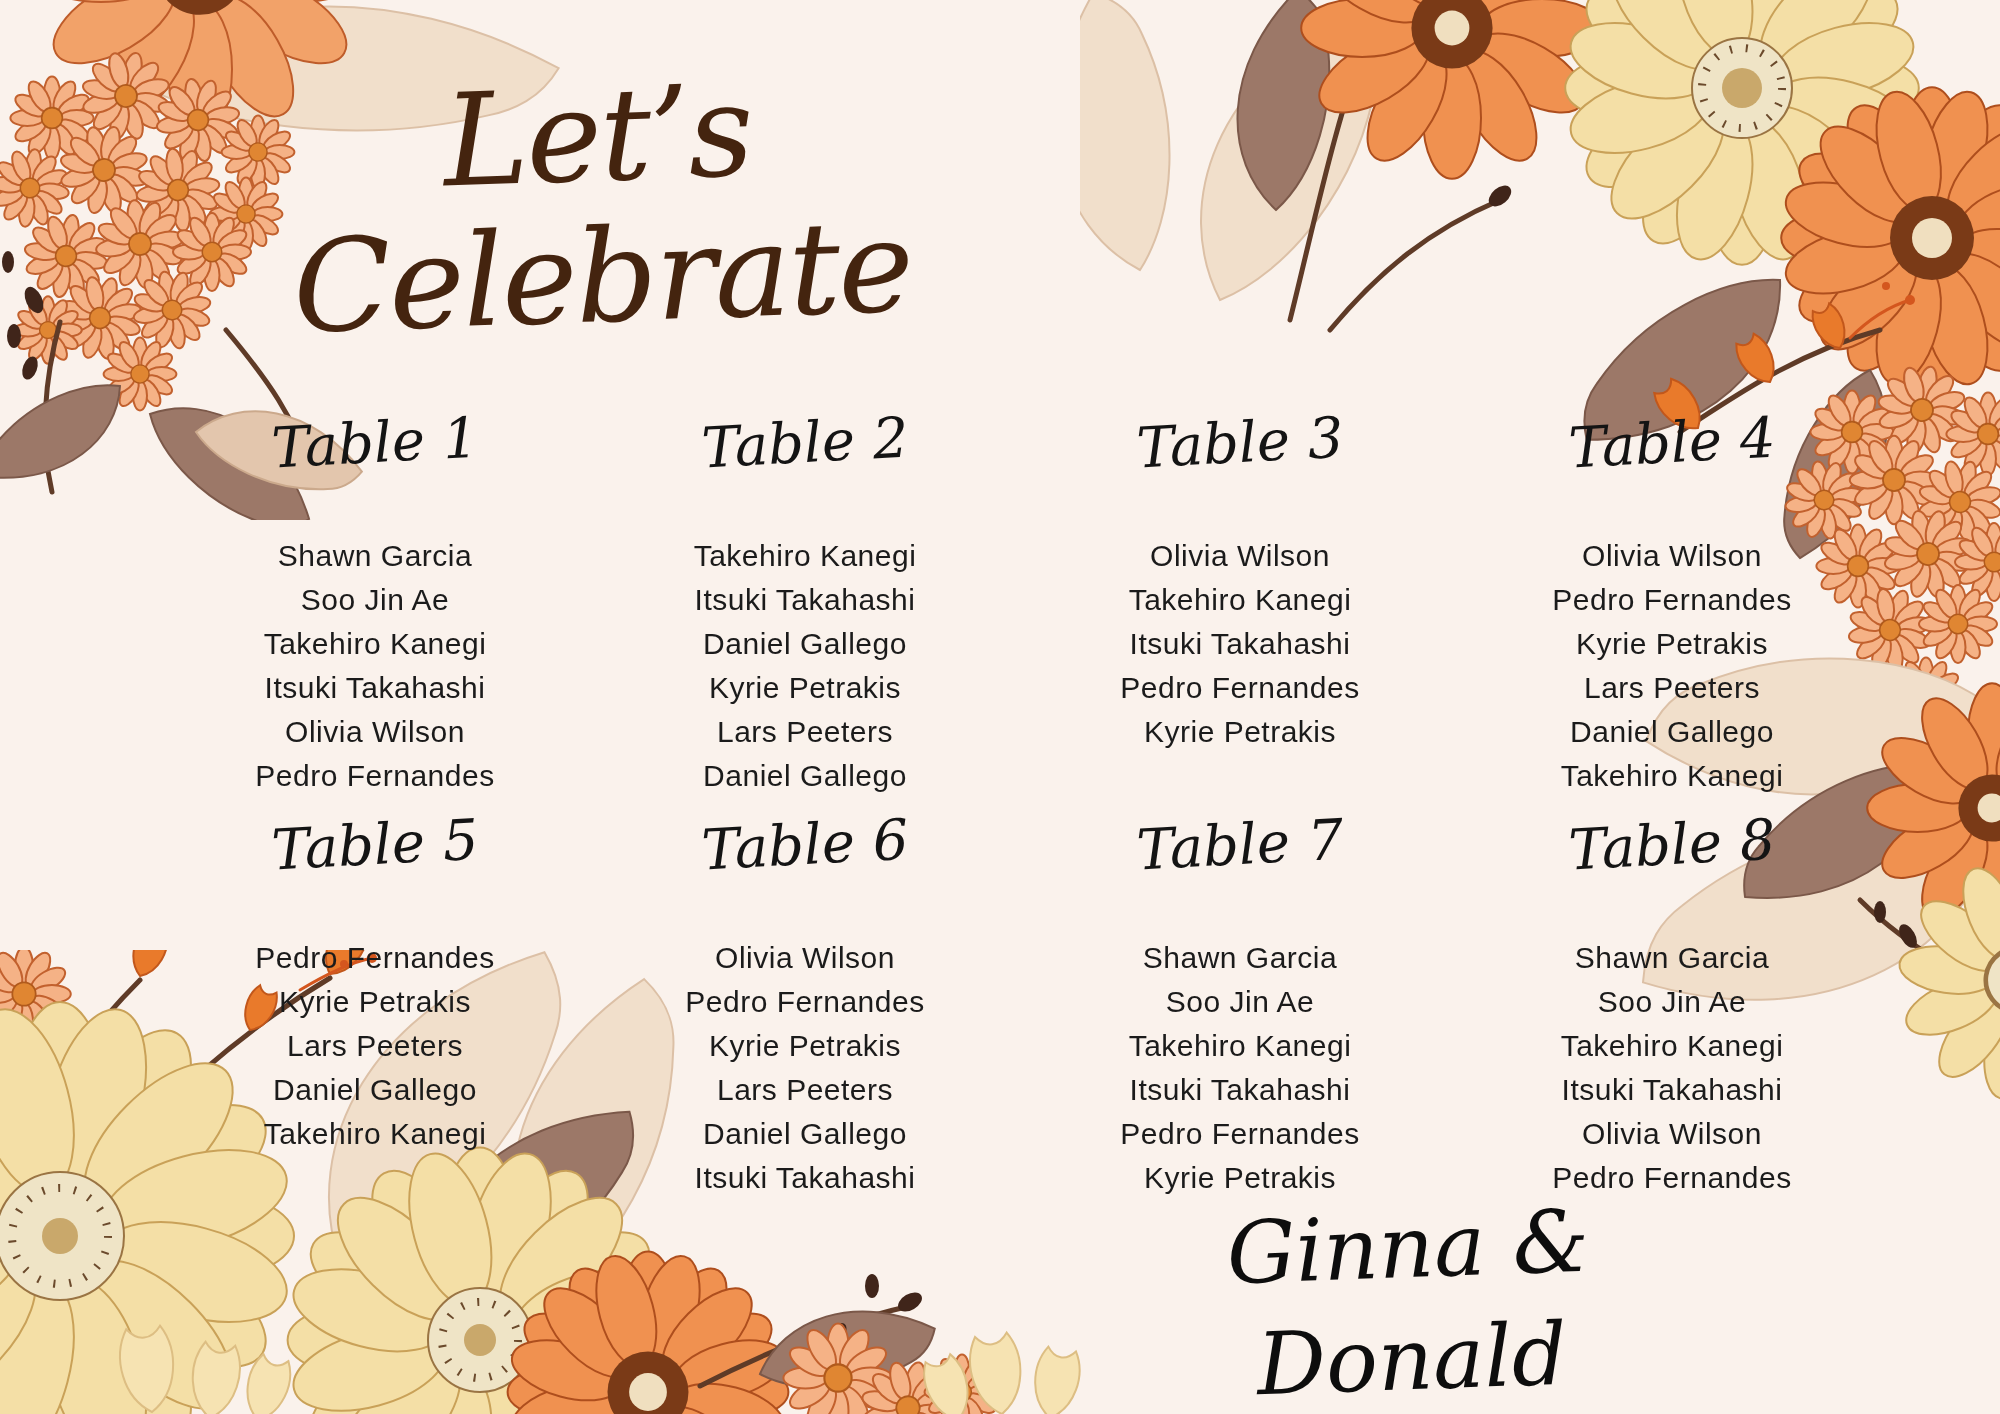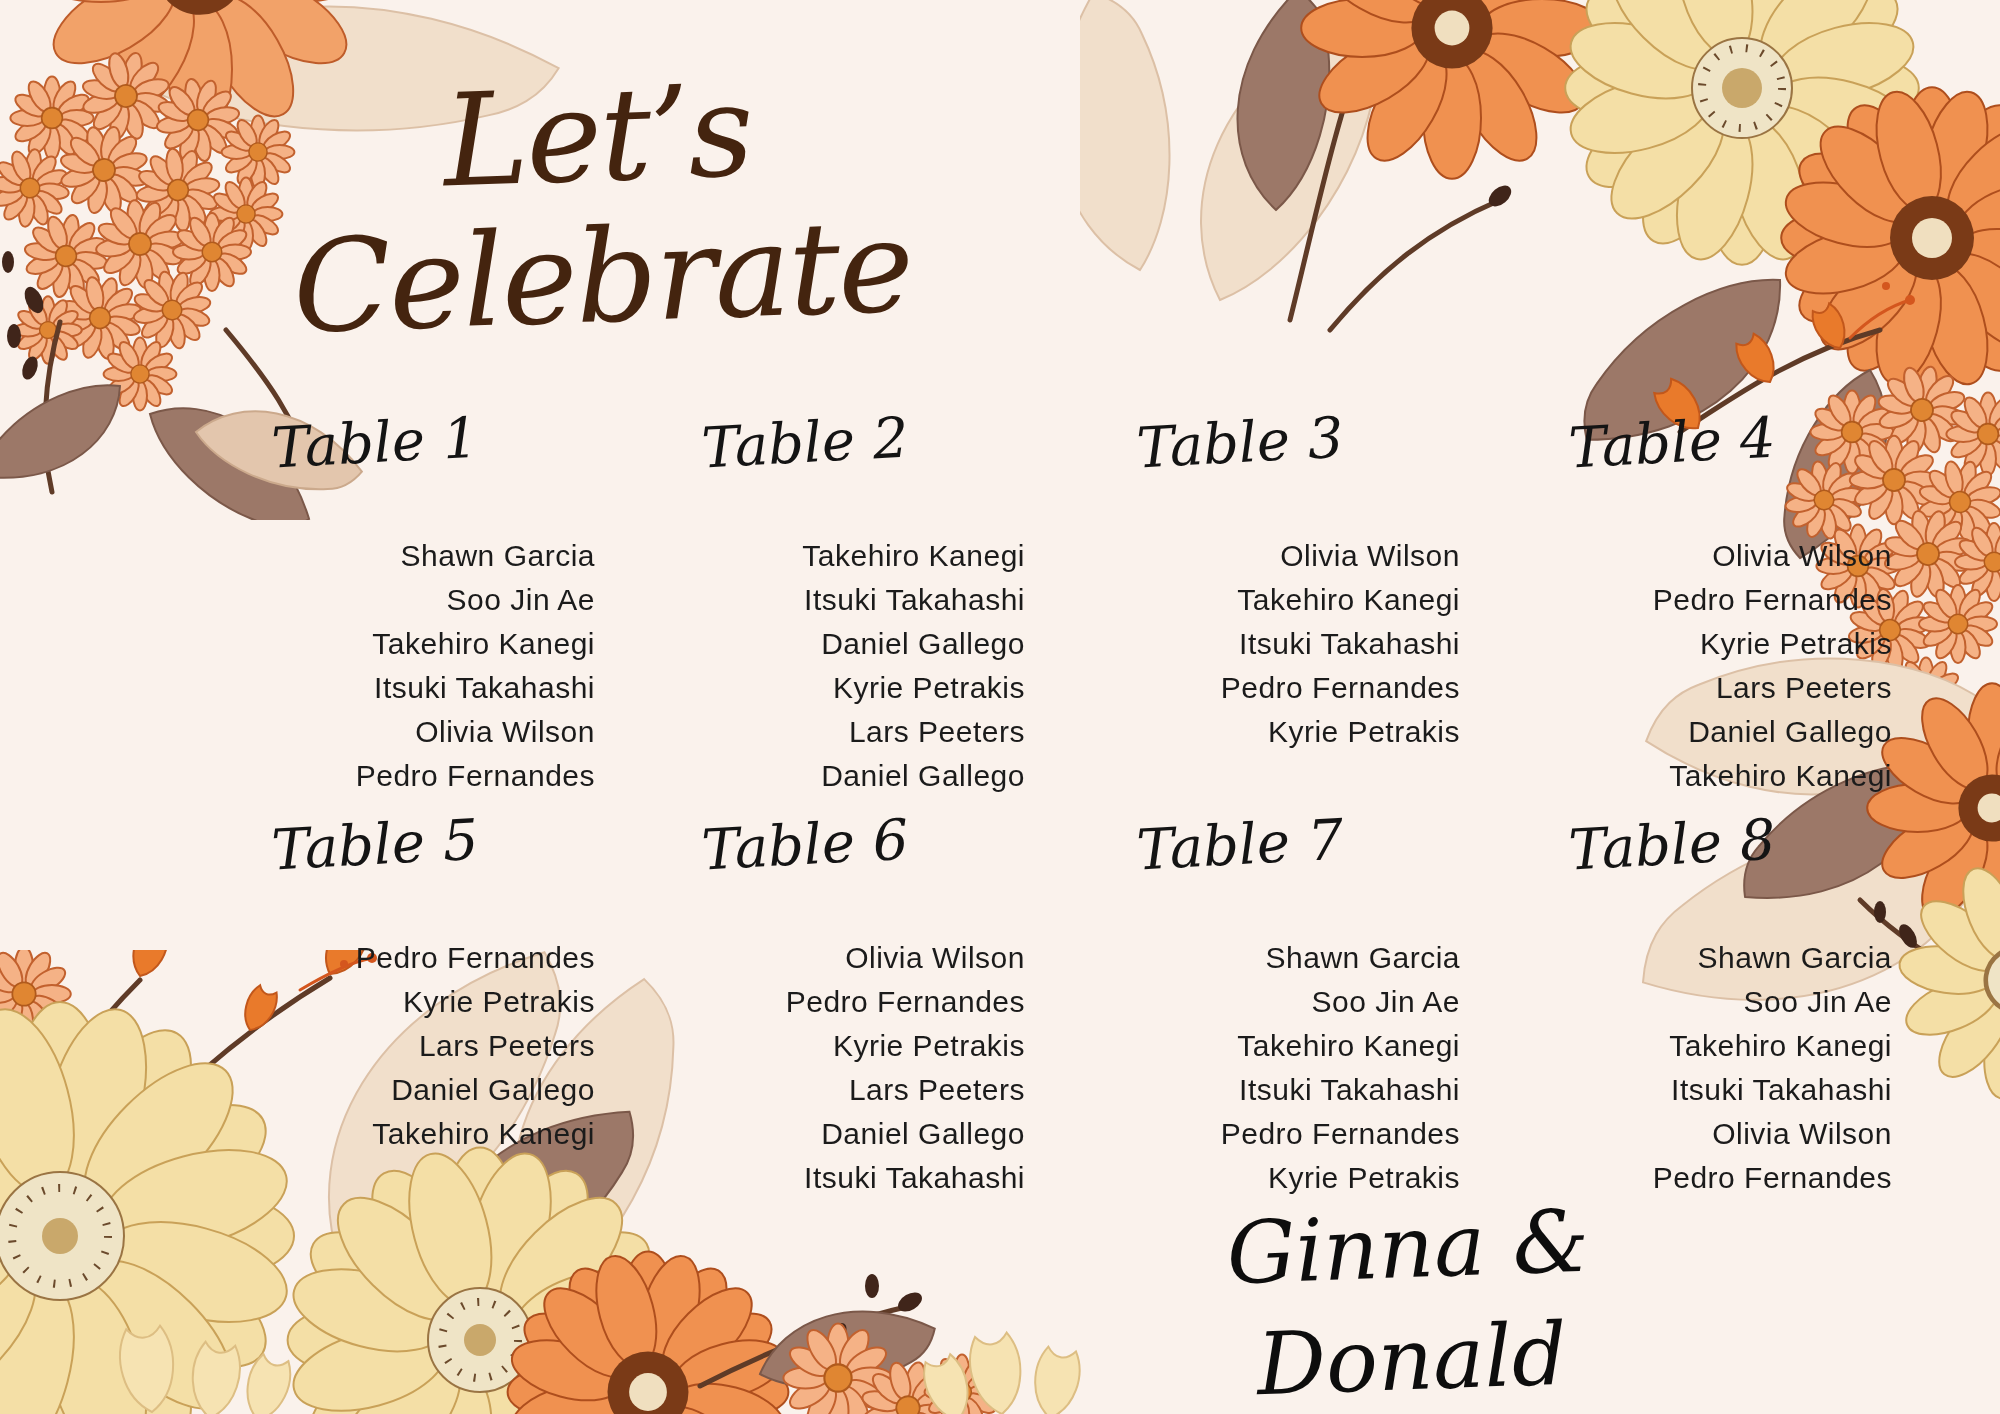--- a/index.html
+++ b/index.html
@@ -13,21 +13,21 @@
     font-size:128px;line-height:1.1;color:#44240F;transform:rotate(-2deg);
     letter-spacing:-2px;
   }
   .table-block{position:absolute;width:440px;text-align:center;}
   .row1{top:398px}.row2{top:800px}
   .col1{left:155px}.col2{left:585px}.col3{left:1020px}.col4{left:1452px}
   .table-heading{
     font-size:56px;line-height:90px;color:#141414;margin-bottom:46px;
     transform:rotate(-3deg);letter-spacing:0px;
   }
-  .guest-list{font-size:30px;line-height:44px;color:#1B1B1B;letter-spacing:.5px;text-align:right;}
+  .guest-list{font-size:30px;line-height:44px;color:#1B1B1B;letter-spacing:.5px;}
   .footer{position:absolute;left:1080px;top:1192px;width:660px;text-align:center;}
   .couple{font-size:86px;line-height:1.3;color:#0D0D0D;transform:rotate(-2deg);}
   svg.deco{position:absolute;pointer-events:none;}
   
   .petal-peach{fill:#F5B286;stroke:#C2612E;stroke-width:2;}
   .petal-peachdark{fill:#F2A269;stroke:#BE5C2A;stroke-width:2;}
   .petal-orange{fill:#F09150;stroke:#AE4E1D;stroke-width:2;}
   .petal-cream{fill:#F4DFA6;stroke:#C9A158;stroke-width:2;}
   .leaf-pale{fill:#F1DFCB;stroke:#DCC0A6;stroke-width:2;}
   .leaf-tan{fill:#E3C6AD;stroke:#CBA98C;stroke-width:2;}

